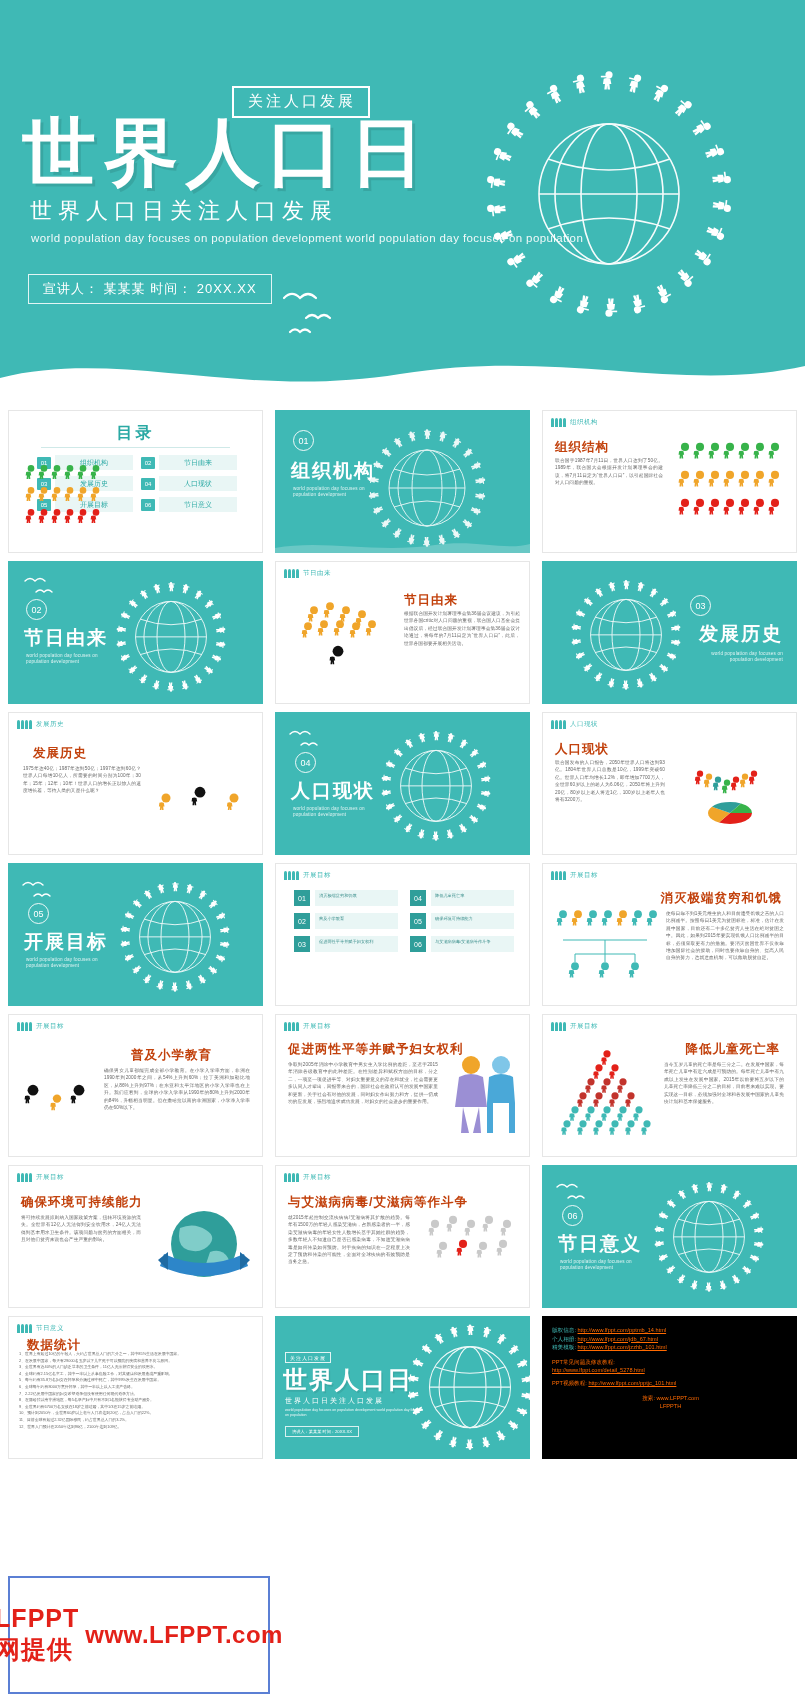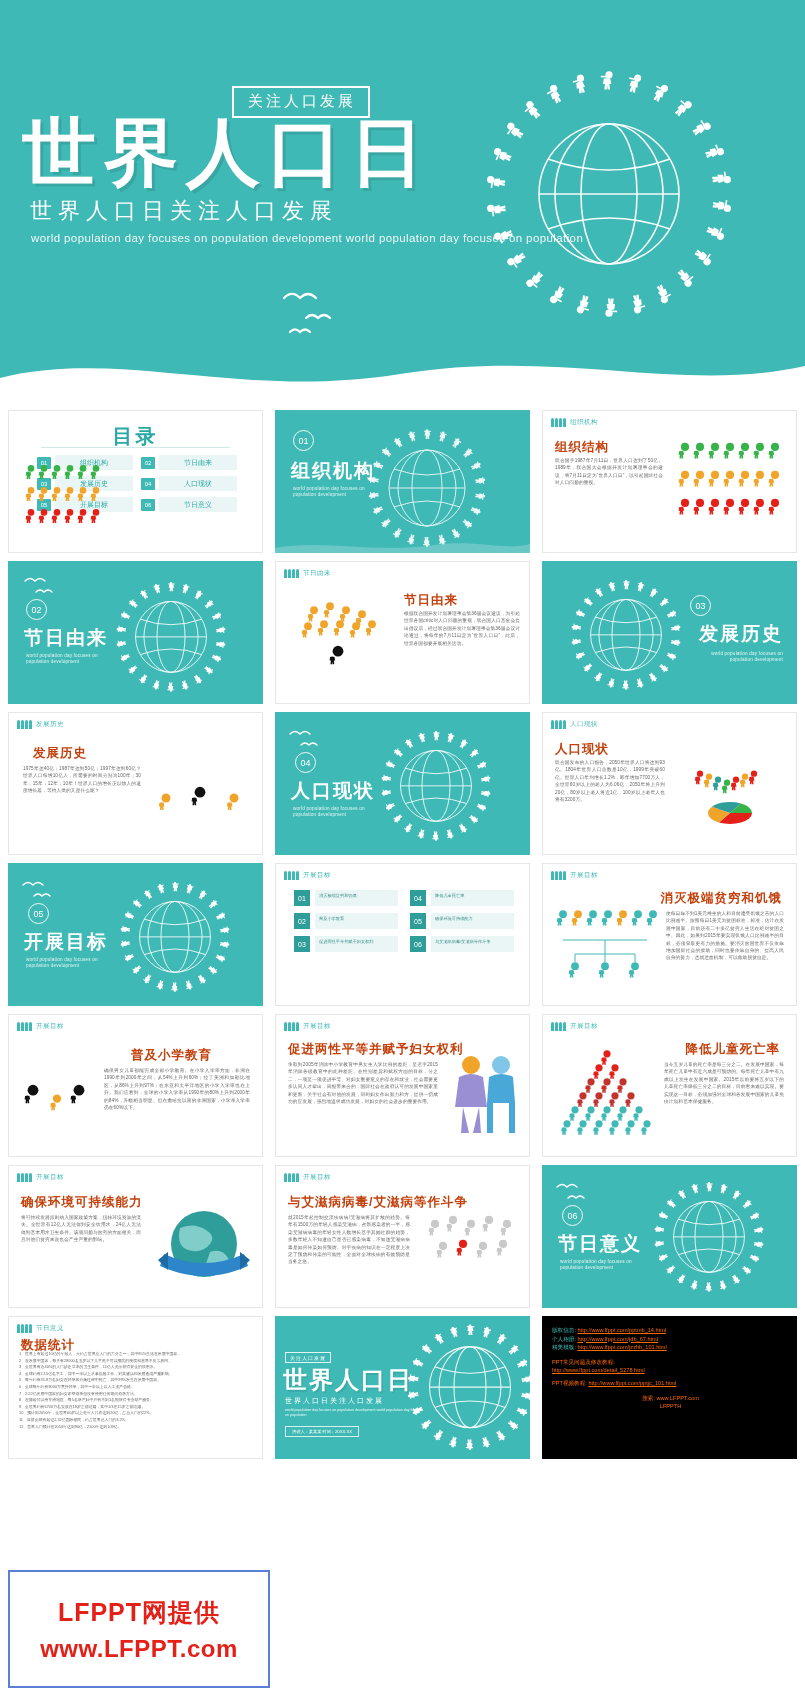--- a/index.html
+++ b/index.html
@@ -81,21 +81,21 @@
     position:absolute; width:21px; height:21px; border-radius:50%;
     border:1px solid rgba(255,255,255,.9); color:#fff; font-size:9px;
     display:flex; align-items:center; justify-content:center;
   }
   .s-en { position:absolute; color:rgba(255,255,255,.85); font-size:4.6px; line-height:6.4px; letter-spacing:.2px; }
 
   .s-h2 { position:absolute; color:#c2410c; font-size:12.5px; font-weight:bold; letter-spacing:1px; }
   .s-body { position:absolute; color:#666; font-size:4.7px; line-height:7.4px; letter-spacing:.1px; text-align:justify; }
 
   
-  .toc-title { position:absolute; left:0; right:0; top:12px; text-align:center; color:#2aa9a4; font-size:20px; font-weight:bold; letter-spacing:3px; }
+  .toc-title { position:absolute; left:0; right:0; top:12px; text-align:center; color:#2aa9a4; font-size:16px; font-weight:bold; letter-spacing:3px; }
   .toc-line { position:absolute; left:32px; right:32px; top:36px; height:1px; background:#cfe9e8; }
   .toc-items { position:absolute; left:28px; top:44px; display:grid; grid-template-columns: 96px 96px; gap:6px 8px; }
   .toc-chip { display:flex; align-items:center; gap:4px; }
   .toc-chip .n { width:14px;height:12px;background:#3fb9b5;color:#fff;font-size:6px;display:flex;align-items:center;justify-content:center;border-radius:1px;}
   .toc-chip .l { flex:1; background:#e9f6f5; color:#2aa9a4; font-size:7px; padding:2.5px 0; text-align:center; }
 
   
   .boxgrid { position:absolute; left:18px; top:26px; display:grid; grid-template-columns: 104px 104px; gap:7px 12px; }
   .boxgrid .bx { display:flex; align-items:center; gap:5px; }
   .boxgrid .bx .n { width:16px;height:16px;background:#2f9e9a;color:#fff;font-size:7px;display:flex;align-items:center;justify-content:center;}
@@ -104,23 +104,23 @@
   
   .lk { position:absolute; color:#ff6a00; font-size:5.6px; line-height:8.6px; }
   .lk .u { color:#ff6a00; text-decoration:underline; }
   .lk-g { color:#3fb9b5; }
 
   
   .st-list { position:absolute; left:10px; top:34px; right:8px; color:#666; font-size:3.9px; line-height:6.6px; }
 
   
   .banner {
-    position:absolute; left:8px; bottom:10px; width:262px; height:118px;
+    position:absolute; left:8px; bottom:4px; width:262px; height:118px;
     background:#ffffff; border:2px solid #5b7fd4;
-    display:flex; flex-direction:column; align-items:center; justify-content:center; gap:6px;
+    display:flex; flex-direction:row; align-items:center; justify-content:center; gap:6px;
   }
   .banner .b1 { color:#e32119; font-size:25px; font-weight:bold; letter-spacing:1px; }
   .banner .b2 { color:#e32119; font-size:24px; font-weight:bold; letter-spacing:.5px; }
 
   
   .people-row { position:absolute; display:flex; gap:2px; }
 
   
   .fig { position:absolute; }
 </style>
@@ -328,20 +328,21 @@
               </g>
             </g>
         </g>
       </svg>
     </div>
 
     <div class="hero-badge">关注人口发展</div>
     <div class="hero-title">世界人口日</div>
     <div class="hero-sub">世界人口日关注人口发展</div>
     <div class="hero-en">world population day focuses on population development world population day focuses on population</div>
+    <div class="hero-speaker">宣讲人： 某某某    时间： 20XX.XX</div>
 
     <svg class="fig" style="left:280px; top:282px;" width="70" height="60">
       <g fill="none" stroke="#ffffff" stroke-width="2.2" stroke-linecap="round">
         <path d="M4 16 q8 -8 16 0 q8 -8 16 0"></path>
         <path d="M26 36 q6 -6 12 0 q6 -6 12 0"></path>
         <path d="M10 50 q5 -5 10 0 q5 -5 10 0"></path>
       </g>
     </svg>
 
     <svg class="hero-wave" viewBox="0 0 805 60" preserveAspectRatio="none">
@@ -1914,21 +1915,21 @@
     <div class="slide white">
       <div class="s-head">
         <span class="ppl">
             <i></i>
             <i></i>
             <i></i>
             <i></i>
           </span>
         <span class="t">节日意义</span>
       </div>
-      <div class="s-h2" style="left:12px; top:20px;">数据统计</div>
+      <div class="s-h2" style="left:18px; top:20px;">数据统计</div>
       <div class="st-list">
         <div>1、世界上有超过10亿的年轻人，大约占世界总人口的六分之一，其中85%生活在发展中国家。</div>
         <div>2、在发展中国家，每天有29000名五岁以下儿童死于可以预防的疾病和营养不良等原因。</div>
         <div>3、全世界有近40%的人口缺乏基本的卫生条件，11亿人无法获得安全的饮用水。</div>
         <div>4、全球约有2.15亿名童工，其中一半以上从事危险工作，对其健康和发展造成严重影响。</div>
         <div>5、每年约有35.8万名妇女在怀孕和分娩过程中死亡，其中99%发生在发展中国家。</div>
         <div>6、全球每年约有8000万意外怀孕，其中一半以上以人工流产告终。</div>
         <div>7、2.22亿发展中国家的妇女希望避孕但没有使用任何现代避孕方法。</div>
         <div>8、在撒哈拉以南非洲地区，每5名孕产妇中只有不到1名能获得专业助产服务。</div>
         <div>9、全世界约有6700万名女孩在18岁之前结婚，其中1/3在15岁之前结婚。</div>

